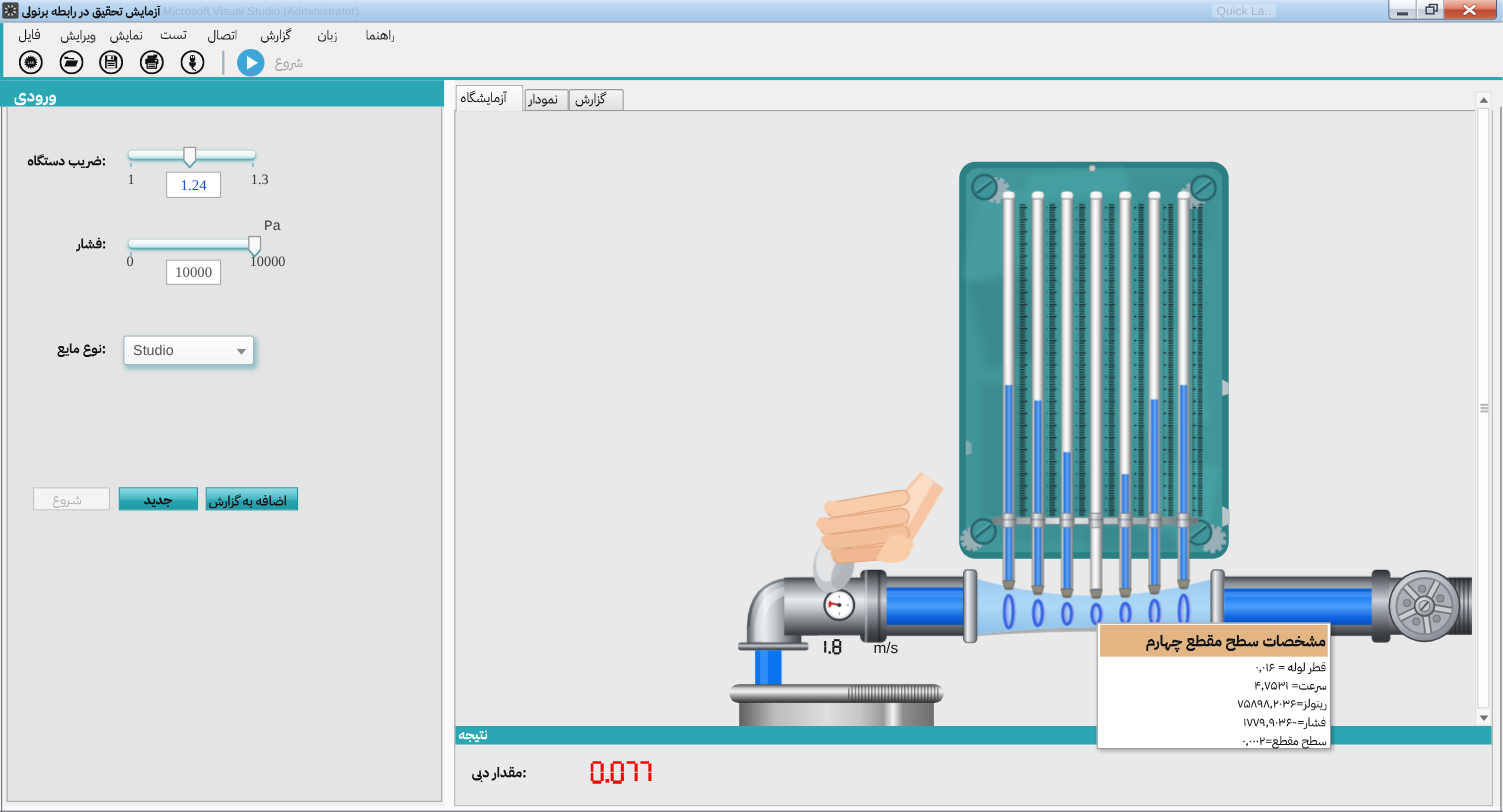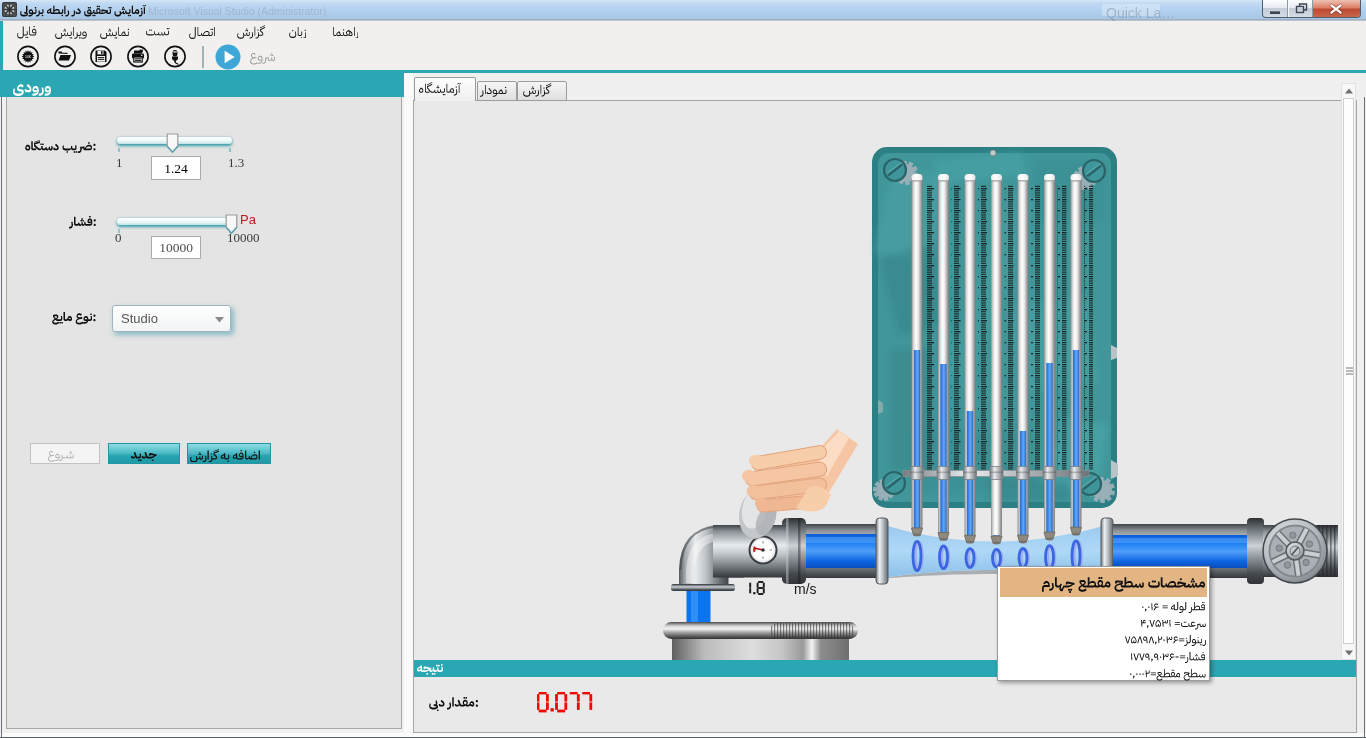--- a/index.html
+++ b/index.html
@@ -16,21 +16,21 @@
         <circle cx="7.5" cy="7.5" r="2.2" fill="#333"></circle>
         <g stroke="#333" stroke-width="1.6">
 <line x1="7.5" y1="1.5" x2="7.5" y2="13.5"></line>
           <line x1="1.5" y1="7.5" x2="13.5" y2="7.5"></line>
           <line x1="3.3" y1="3.3" x2="11.7" y2="11.7"></line>
           <line x1="11.7" y1="3.3" x2="3.3" y2="11.7"></line>
         </g>
       </svg></div>
 <div class="abs" style="left:148px;top:5px;font-size:10.5px;color:#7b8ba1;opacity:.34;filter:blur(.6px);white-space:nowrap">Microsoft Visual Studio (Administrator)</div>
 <div class="abs" style="left:1102px;top:4px;width:58px;height:12px;background:rgba(255,255,255,.3);border-radius:2px"></div>
-<div class="abs" style="left:1106px;top:5px;font-size:14px;color:#7d8da1;opacity:.5;filter:blur(.4px)">Quick La…</div>
+<div class="abs" style="left:1106px;top:5px;font-size:11px;color:#7d8da1;opacity:.5;filter:blur(.4px)">Quick La…</div>
 
 <div class="abs" style="left:1262px;top:0;width:99px;height:18px;border:1px solid #4f5d6e;border-top:none;border-radius:0 0 4px 4px;overflow:hidden;background:linear-gradient(#fdfdfe 0%,#e6ebf1 45%,#c3ccd8 50%,#d4dbe4 100%)">
 <div class="abs" style="left:24px;top:0;width:1px;height:18px;background:#8d99a8"></div>
 <div class="abs" style="left:25px;top:0;width:1px;height:18px;background:#f6f8fa"></div>
 <div class="abs" style="left:49px;top:0;width:1px;height:18px;background:#8d99a8"></div>
 <div class="abs" style="left:50px;top:0;width:47px;height:18px;background:linear-gradient(#f0c0b2 0%,#dd8168 42%,#bc4a32 52%,#c96a4e 100%)"></div>
 <svg class="abs" style="left:0;top:0" width="97" height="18">
 <rect x="7" y="11" width="10" height="3" fill="#3d4654"></rect>
         <rect x="7" y="11" width="10" height="1" fill="#6e7684"></rect>
 <g fill="none" stroke="#3d4654" stroke-width="1.4">
@@ -114,22 +114,22 @@
 </svg>
 <div class="abs" style="left:117px;top:218px;width:115px;height:7px;border-radius:4px;background:linear-gradient(#ffffff,#e9f6f7 60%,#bfe3e7);box-shadow:0 2px 3px rgba(32,148,162,.85),0 0 2px rgba(32,148,162,.5)"></div>
 <div class="abs" style="left:118px;top:229px;width:2px;height:4px;background:#8fc3cd"></div>
 <div class="abs" style="left:229px;top:229px;width:2px;height:4px;background:#8fc3cd"></div>
 <svg class="abs" style="left:223.57999999999998px;top:213.5px" width="15" height="21" viewBox="0 0 15 21">
 <path d="M2.2 1h10.6v12.2L7.5 19.2 2.2 13.2z" fill="#f8f8f8" stroke="#9a9a9a" stroke-width="1.2"></path>
 <path d="M2.2 13.2L7.5 19.2l5.3-6" fill="none" stroke="#2a9fb4" stroke-width="1.6" opacity=".55"></path>
 </svg>
 <div class="abs" style="left:116px;top:155px;width:12px;height:14px;font-family:'Liberation Serif',serif;font-size:13px;color:#3a3a3a">1</div>
 <div class="abs" style="left:228px;top:155px;font-family:'Liberation Serif',serif;font-size:13px;color:#3a3a3a">1.3</div>
-<div class="abs" style="left:151px;top:156px;width:50px;height:24px;background:#fff;border:1px solid #ababab;text-align:center;font-family:'Liberation Serif',serif;font-size:13.5px;color:#000000;line-height:23px">1.24</div>
-<div class="abs" style="left:240px;top:212px;font-family:Liberation Sans, sans-serif;font-size:13px;color:#b91c1c">Pa</div>
+<div class="abs" style="left:151px;top:156px;width:50px;height:24px;background:#fff;border:1px solid #ababab;text-align:center;font-family:'Liberation Serif',serif;font-size:13.5px;color:#1d4ed8;line-height:23px">1.24</div>
+<div class="abs" style="left:240px;top:198px;font-family:Liberation Mono, monospace;font-size:13px;color:#404040">Pa</div>
 <div class="abs" style="left:115px;top:230px;font-family:'Liberation Serif',serif;font-size:13px;color:#3a3a3a">0</div>
 <div class="abs" style="left:227px;top:230px;font-family:'Liberation Serif',serif;font-size:13px;color:#3a3a3a">10000</div>
 <div class="abs" style="left:151px;top:236px;width:50px;height:23px;background:#fff;border:1px solid #ababab;text-align:center;font-family:'Liberation Serif',serif;font-size:13.5px;color:#4f4f4f;line-height:22px">10000</div>
 <div class="abs" style="left:112px;top:305px;width:119px;height:27px;background:linear-gradient(#fefefe,#f2f4f5);border:1px solid #9fb6bf;border-radius:3px;box-shadow:2.5px 3px 5px rgba(50,150,170,.5)">
 <div class="abs" style="left:8px;top:5px;font-size:13px;color:#555">Studio</div>
 <svg class="abs" style="right:6px;top:11px" width="9" height="6">
         <path d="M0 0h9l-4.5 5.5z" fill="#8a8a8a"></path>
       </svg>
 </div>
 

